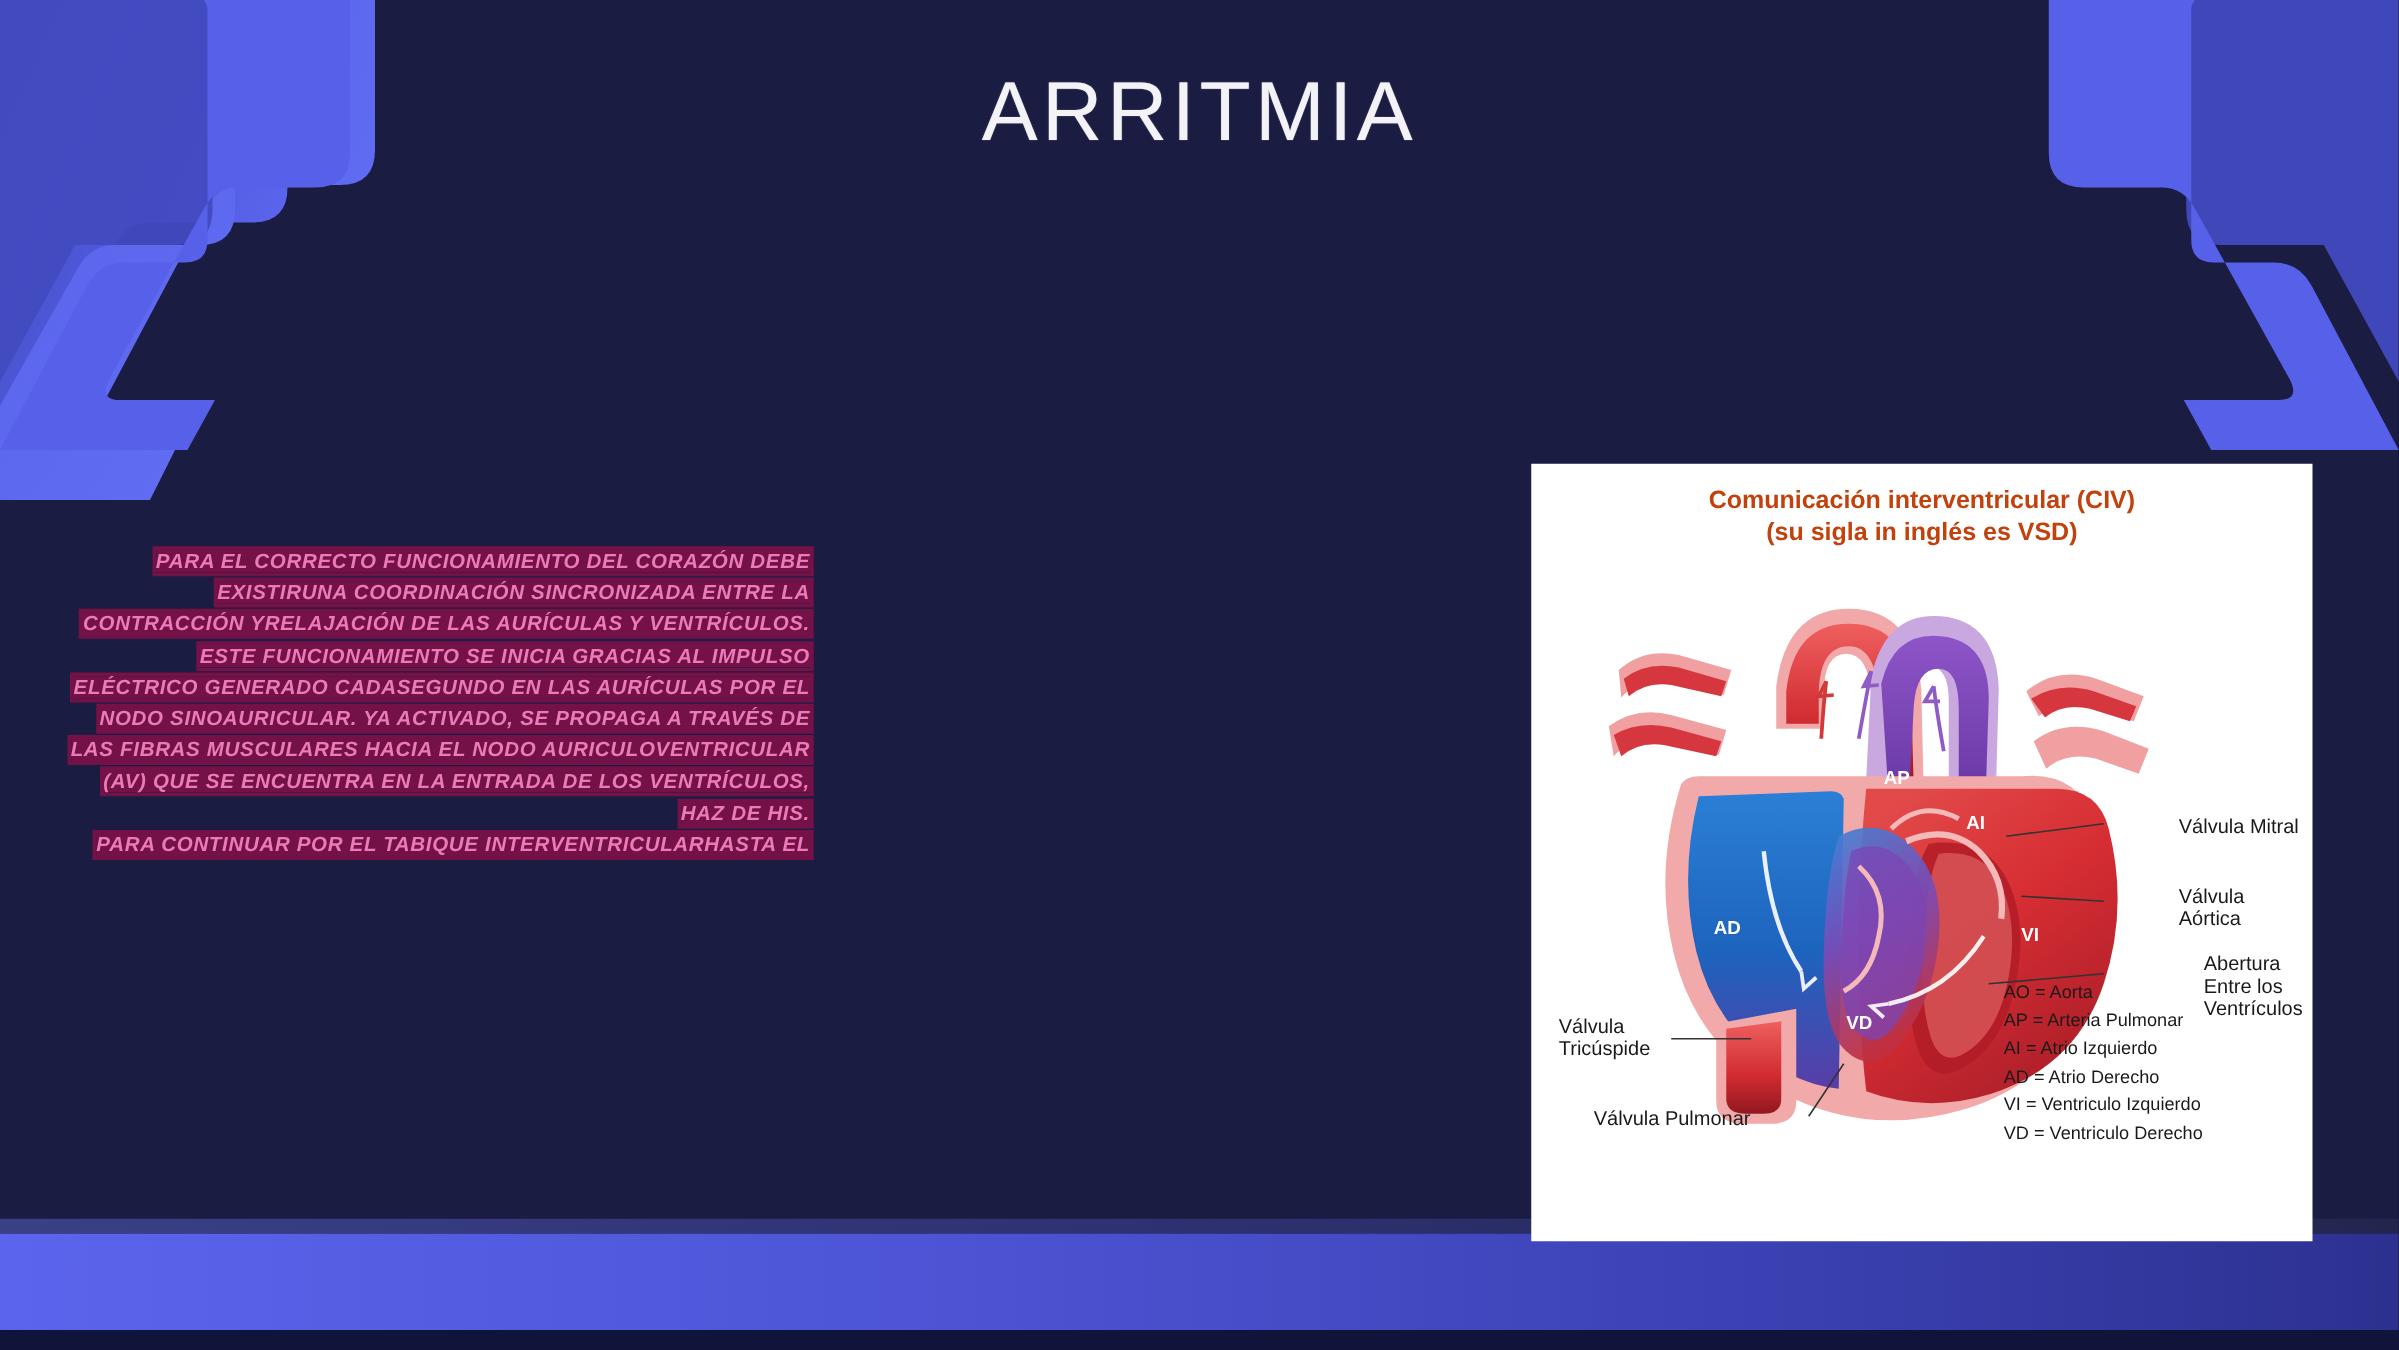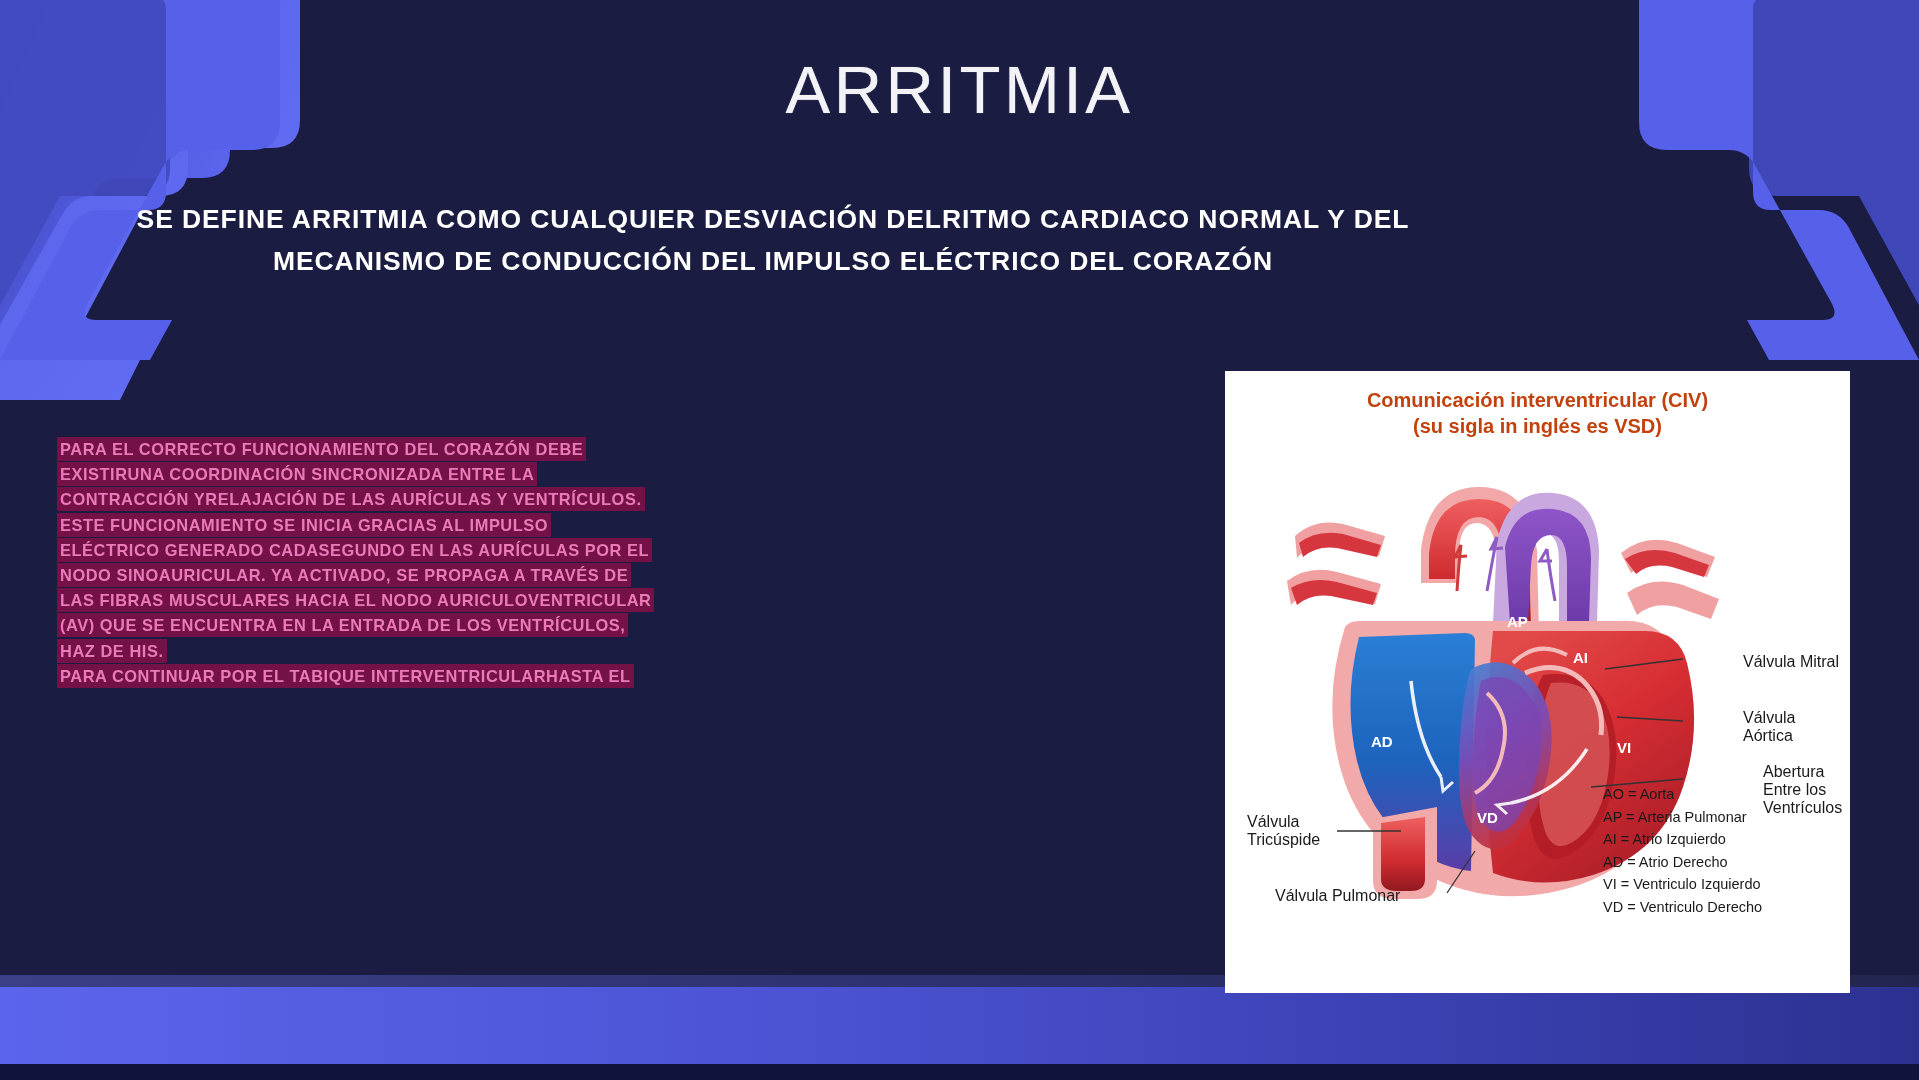--- a/index.html
+++ b/index.html
@@ -61,25 +61,26 @@
     font-weight: 700;
     letter-spacing: 0.9px;
     line-height: 42px;
     white-space: nowrap;
   }
 
   
   #highlight-block {
     position: absolute;
     top: 437px;
-    left: 60px;
+    left: 48px;
     width: 600px;
-    text-align: left;
+    text-align: right;
     z-index: 5;
     line-height: 24.2px;
+    font-style: italic;
   }
   .hl-line {
     display: inline;
     color: #ea7bb8;
     background: #741146;
     font-size: 16.4px;
     font-weight: 700;
     letter-spacing: 0.55px;
     box-shadow: 0 0 0 3px #741146;
     -webkit-box-decoration-break: clone;
@@ -184,24 +185,20 @@
     <path fill="#5760e8" d="M 1799,-10 L 1639,-10 L 1639,122 Q 1639,150 1667,150 L 1729,150 Q 1747,150 1756,167 L 1831,302 Q 1841,320 1823,320 L 1747,320 L 1769,360 L 1919,360 L 1849,228 Q 1839,210 1819,210 L 1771,210 Q 1753,210 1753,192 L 1753,8 Q 1753,-10 1799,-10 Z"></path>
 
     <rect x="0" y="975" width="1919" height="12" fill="url(#gBotTop)"></rect>
     <rect x="0" y="987" width="1919" height="93" fill="url(#gBot)"></rect>
   </svg>
 
   <div id="title-block">
     <span id="slide-title">ARRITMIA</span>
   </div>
 
-  <div id="subtitle-block">
-    <span class="subtitle-line">SE DEFINE ARRITMIA COMO CUALQUIER DESVIACIÓN DELRITMO CARDIACO NORMAL Y DEL</span>
-    <span class="subtitle-line">MECANISMO DE CONDUCCIÓN DEL IMPULSO ELÉCTRICO DEL CORAZÓN</span>
-  </div>
 
   <div id="highlight-block">
     <span class="hl-row"><span class="hl-line">PARA EL CORRECTO FUNCIONAMIENTO DEL CORAZÓN DEBE</span></span>
     <span class="hl-row"><span class="hl-line">EXISTIRUNA COORDINACIÓN SINCRONIZADA ENTRE LA</span></span>
     <span class="hl-row"><span class="hl-line">CONTRACCIÓN YRELAJACIÓN DE LAS AURÍCULAS Y VENTRÍCULOS.</span></span>
     <span class="hl-row"><span class="hl-line">ESTE FUNCIONAMIENTO SE INICIA GRACIAS AL IMPULSO</span></span>
     <span class="hl-row"><span class="hl-line">ELÉCTRICO GENERADO CADASEGUNDO EN LAS AURÍCULAS POR EL</span></span>
     <span class="hl-row"><span class="hl-line">NODO SINOAURICULAR. YA ACTIVADO, SE PROPAGA A TRAVÉS DE</span></span>
     <span class="hl-row"><span class="hl-line">LAS FIBRAS MUSCULARES HACIA EL NODO AURICULOVENTRICULAR</span></span>
     <span class="hl-row"><span class="hl-line">(AV) QUE SE ENCUENTRA EN LA ENTRADA DE LOS VENTRÍCULOS,</span></span>

